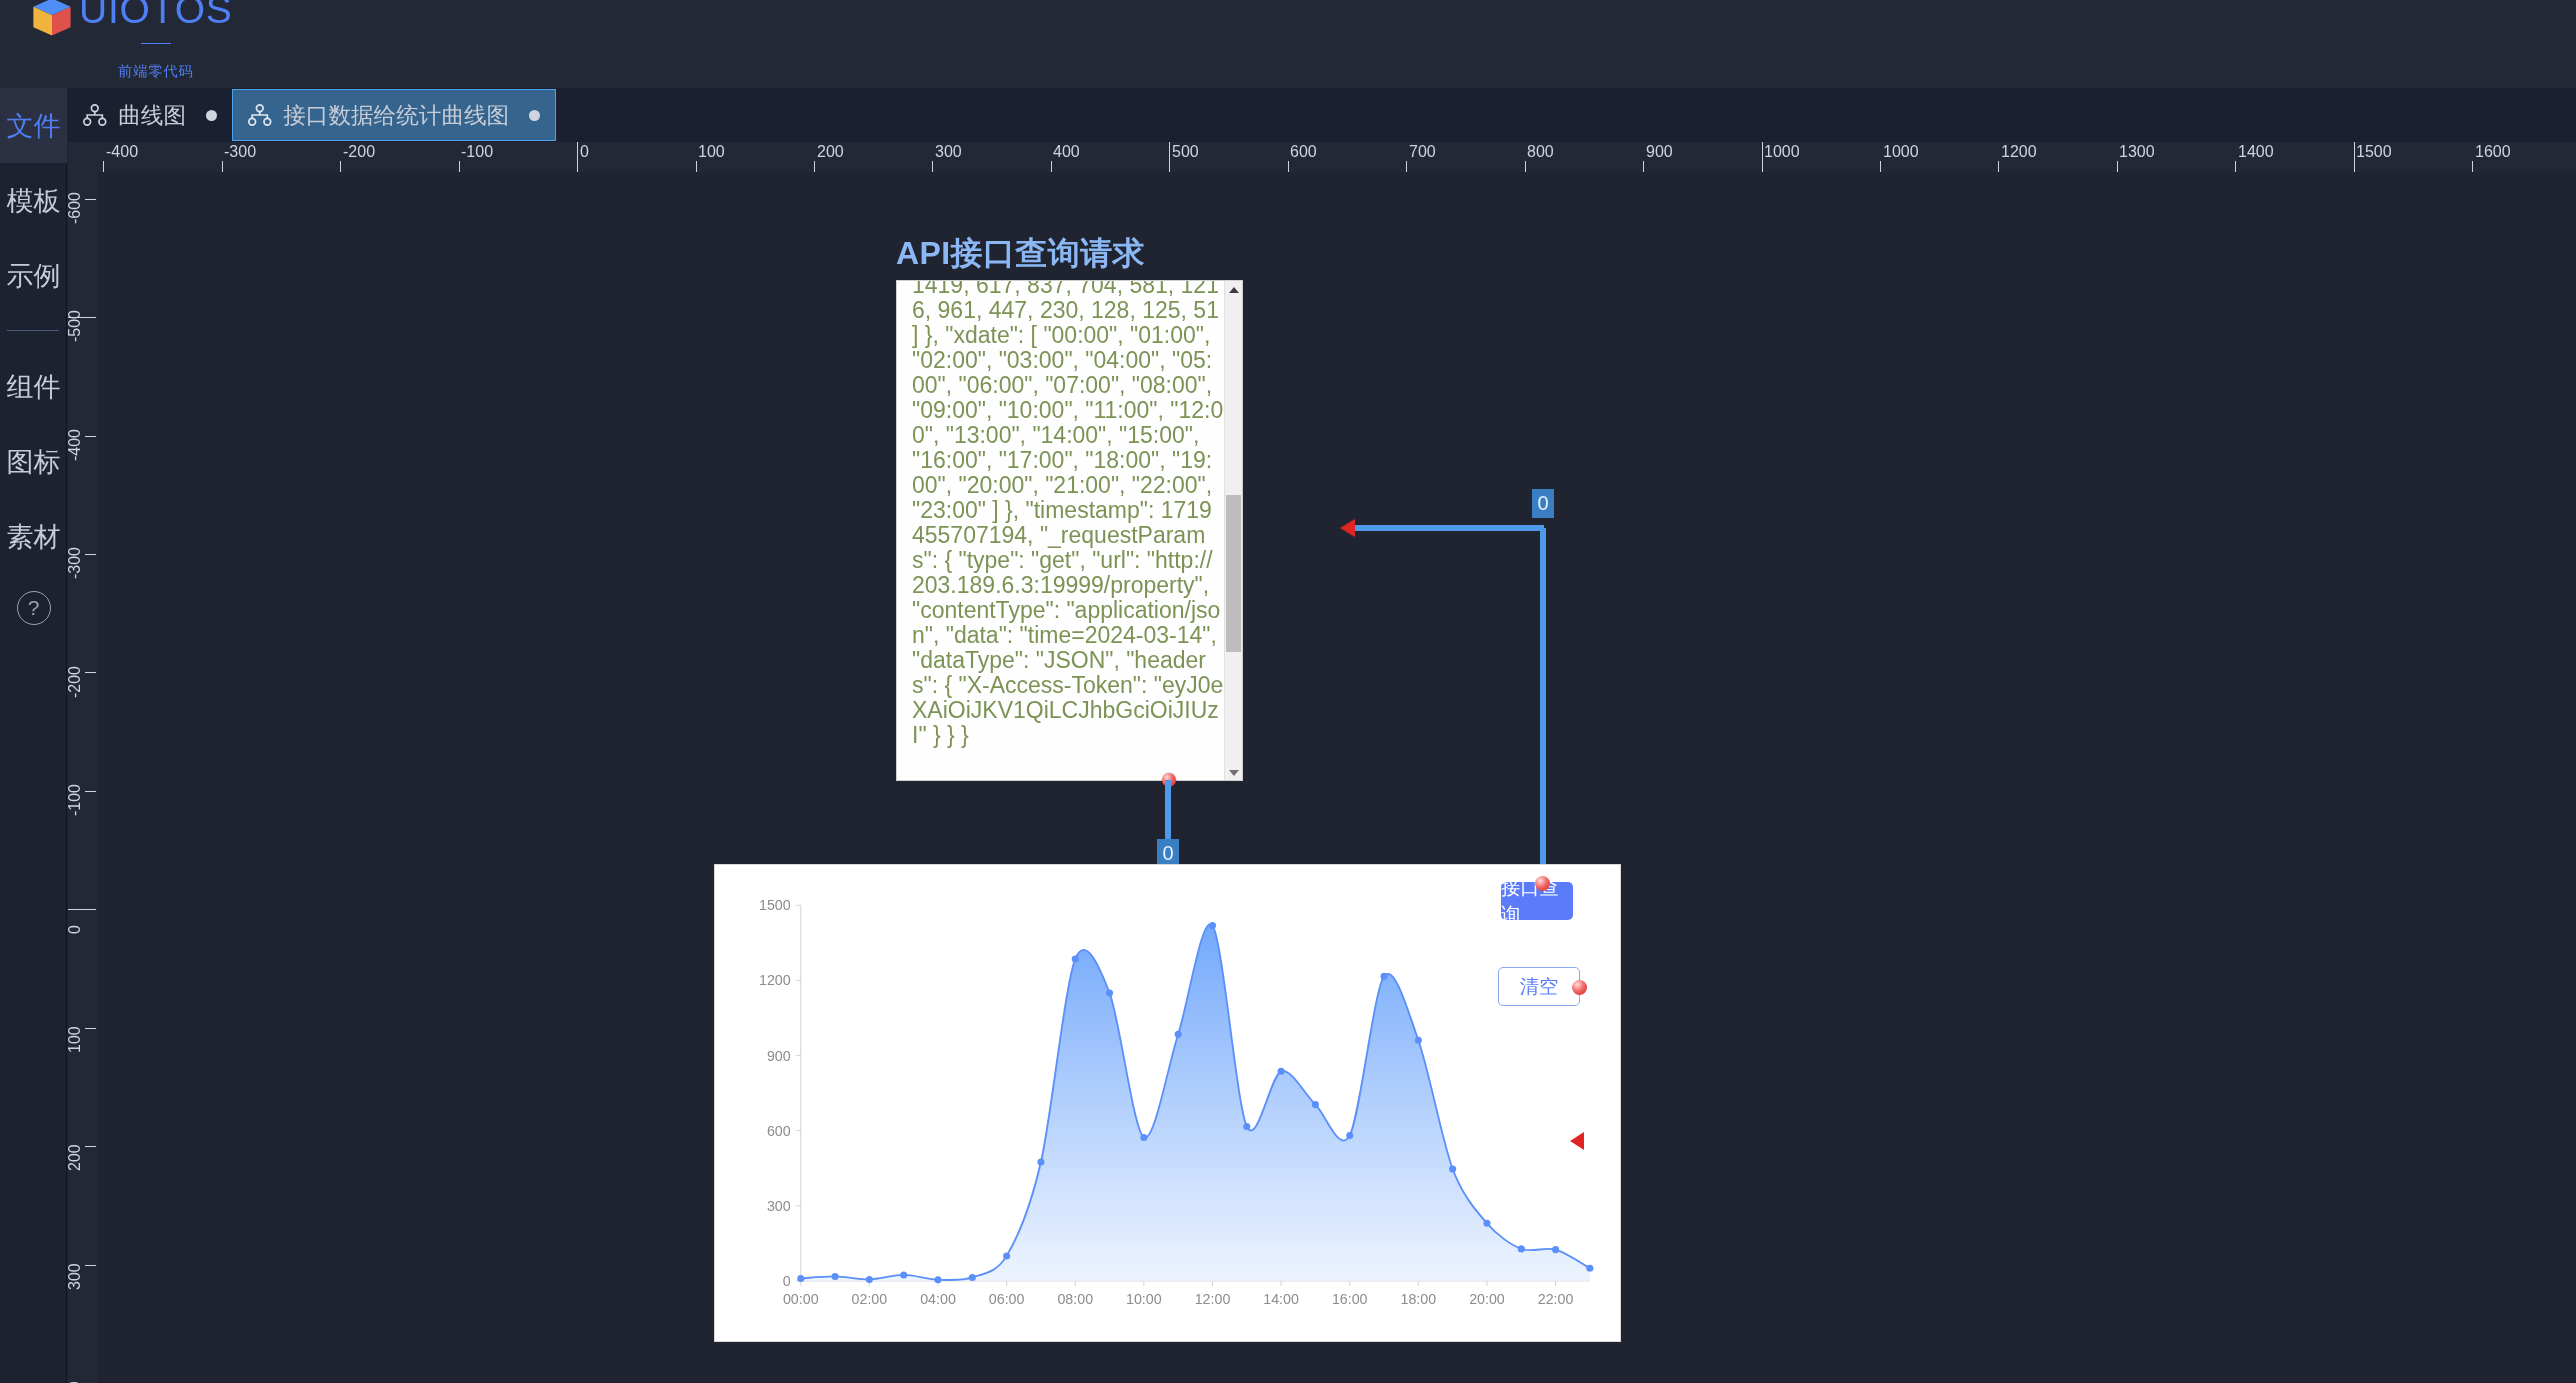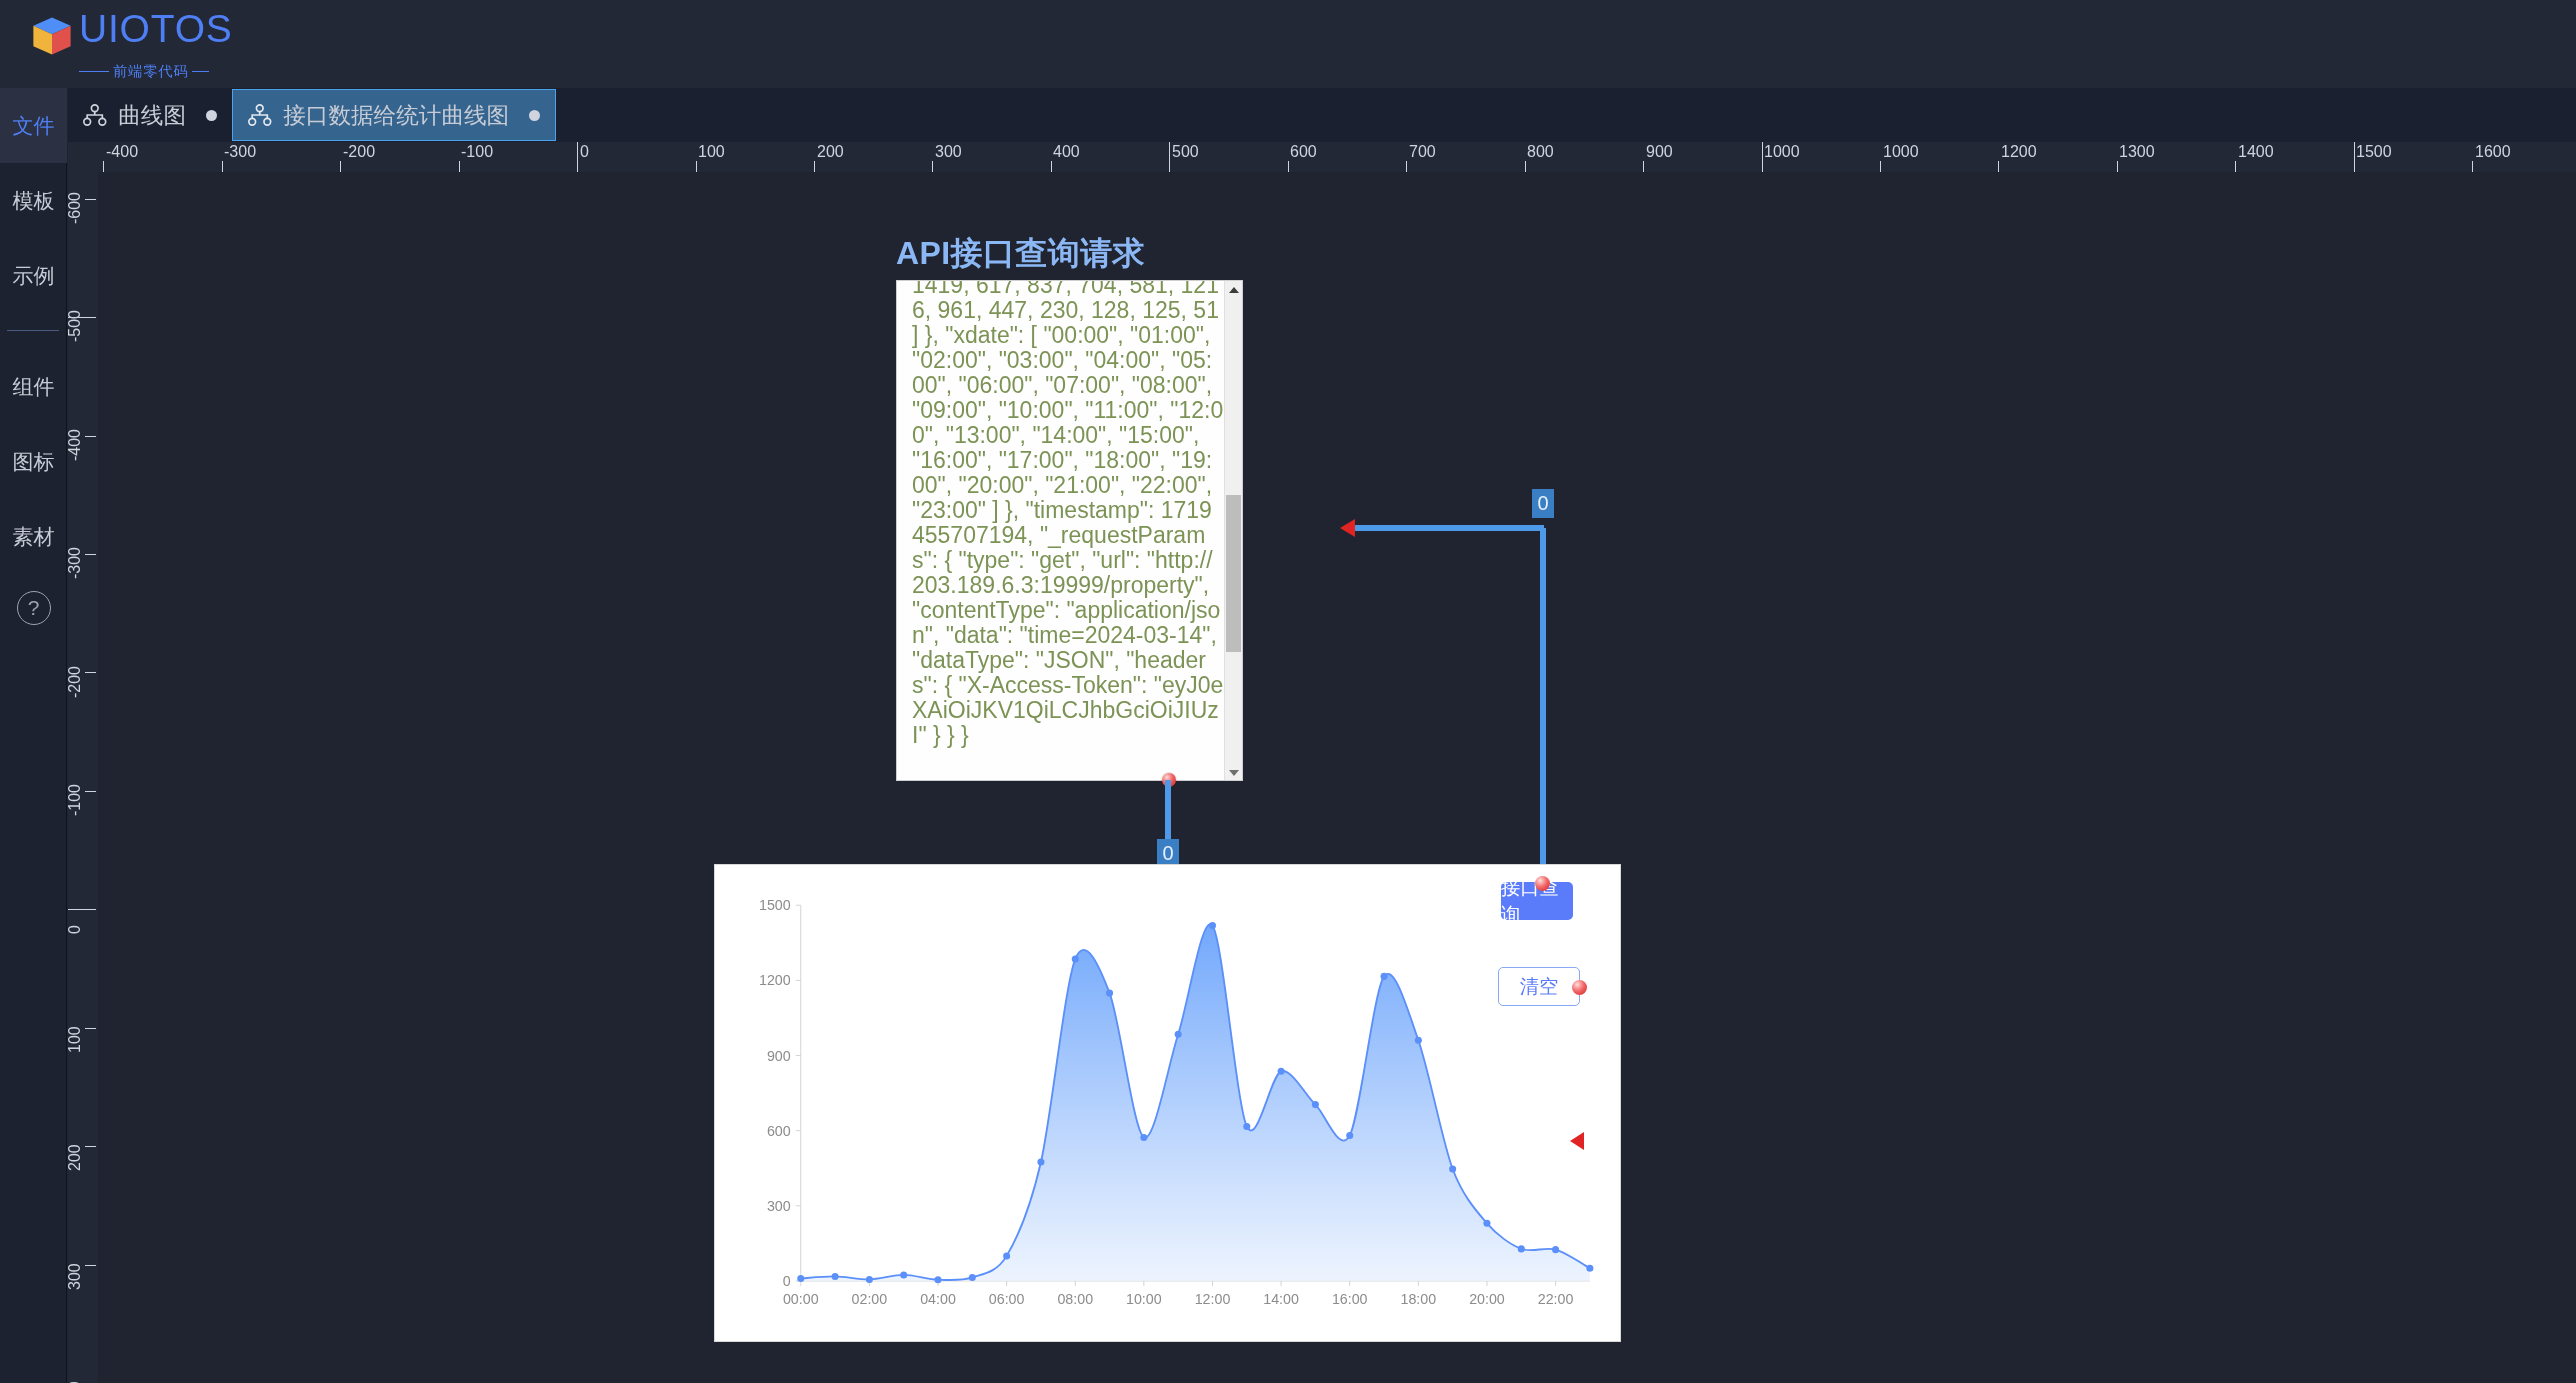--- a/index.html
+++ b/index.html
@@ -18,21 +18,21 @@
   }
   #brand { display: flex; align-items: flex-start; margin-left: 30px; }
   #logo-cube { width: 44px; height: 44px; position: relative; margin-top: 6.7px; margin-right: 5px; }
   #brand-text { display: flex; flex-direction: column; }
   #brand-name {
     font-size: 39px; color: #4f7ff5; letter-spacing: 0.8px;
     line-height: 42px; font-weight: 400;
   }
   #brand-sub {
     font-size: 14.3px; color: #4f7ff5; letter-spacing: 0.8px;
-    margin-top: 12px; display: flex; align-items: center; gap: 4px;
+    margin-top: 12px; display: flex; align-items: center; gap: 18px; flex-direction: column;
   }
   .sub-rule { display:inline-block; width: 30px; height: 0.8px; background: #4f7ff5; }
   .sub-rule.short { width: 17px; }
 
   .menu-item {
     color: #c7ccd6; font-size: 22.6px; margin-left: 52px;
     cursor: default; white-space: nowrap;
   }
   #menu-left { display: flex; align-items: center; margin-left: 47px; }
   #menu-divider {
@@ -48,21 +48,21 @@
 
   
   #sidebar {
     position: absolute; left: 0; top: 88px; width: 67px; height: 1295px;
     background: #1d2230;
     border-right: 0.8px solid #11141d;
   }
   .side-item {
     width: 67px; height: 75px;
     display: flex; align-items: center; justify-content: center;
-    color: #c7ccd6; font-size: 21px; cursor: default;
+    color: #c7ccd6; font-size: 27px; cursor: default;
   }
   .side-item.active { color: #4f7ff5; background: #2b3142; }
   #side-sep { width: 52px; height: 0.8px; background: #4a5a80; margin: 17px auto 18.5px auto; }
   #side-help {
     width: 67px; height: 67px; display: flex; align-items: center; justify-content: center;
   }
   #side-help .circ {
     width: 34px; height: 34px; border: 1.7px solid #9aa2b4; border-radius: 50%;
     color: #9aa2b4; font-size: 21px; display: flex; align-items: center; justify-content: center;
   }

